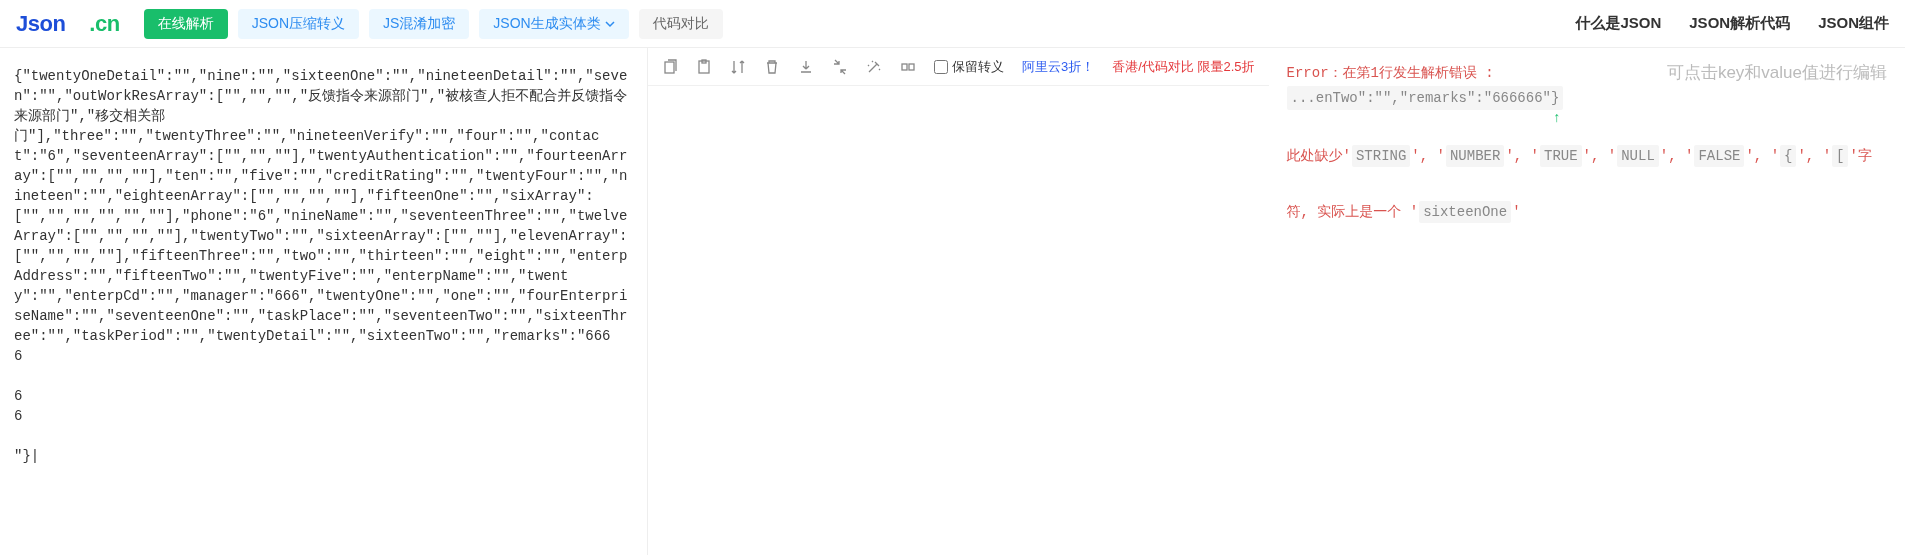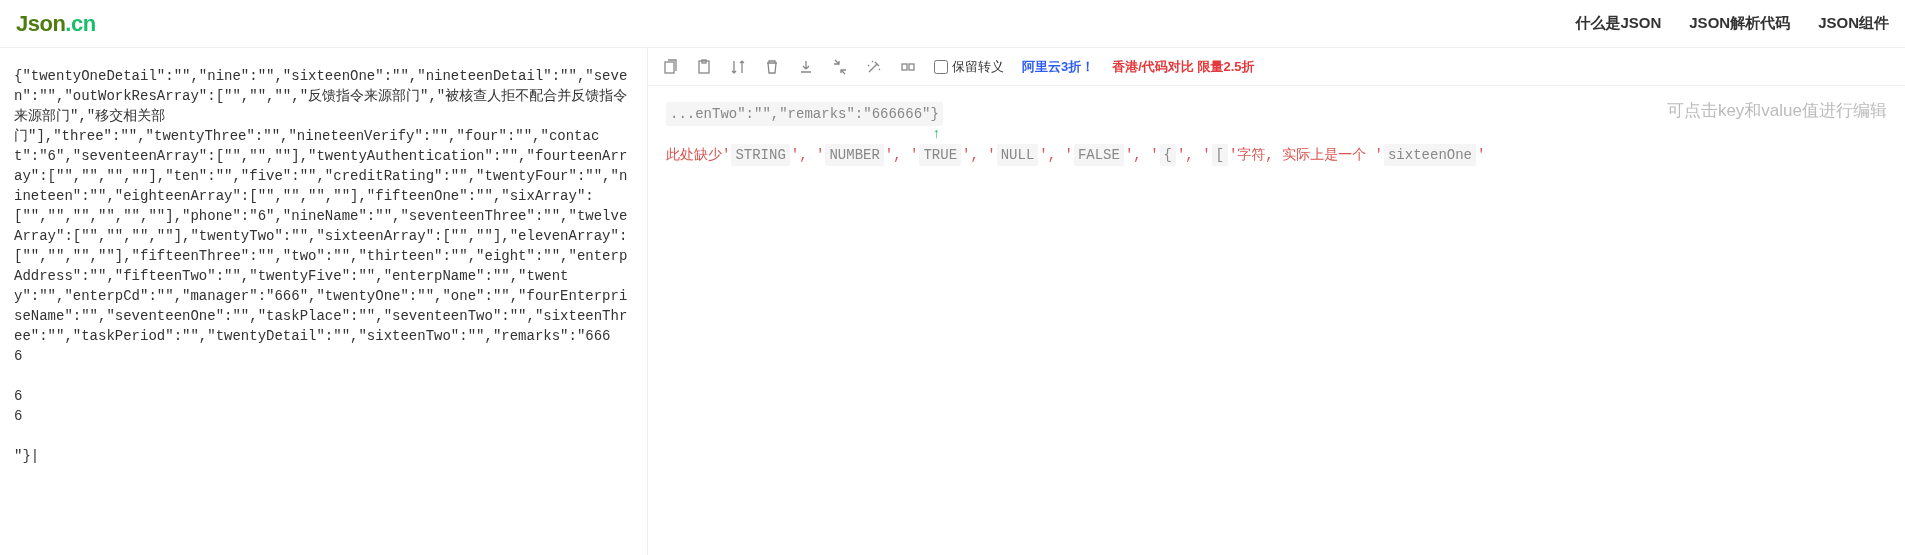--- a/index.html
+++ b/index.html
@@ -16,22 +16,22 @@
     height: 48px;
     padding: 0 16px;
     border-bottom: 1px solid #eee;
   }
   .logo {
     font-size: 22px;
     font-weight: 700;
     margin-right: 24px;
     letter-spacing: -0.5px;
   }
-  .logo .j { color: #4d7c0f; }
-  .logo .cn { color: #19be6b; }
+  .logo .j { color: #1d4ed8; }
+  .logo .cn { color: #19be6b; margin-left: 24px; }
   .nav-btns { display: flex; gap: 10px; align-items: center; }
   .btn {
     padding: 6px 14px;
     border-radius: 4px;
     font-size: 14px;
     border: none;
     cursor: pointer;
     display: inline-flex;
     align-items: center;
     gap: 4px;
@@ -66,39 +66,39 @@
     font-family: Consolas, Monaco, "Courier New", monospace;
     font-size: 14px;
     line-height: 20px;
     color: #333;
     white-space: pre-wrap;
     word-break: break-all;
   }
   .right {
     flex: 1;
     display: flex;
-    flex-direction: column;
+    flex-direction: row;
   }
   .toolbar {
     height: 38px;
     display: flex;
     align-items: center;
     padding: 0 14px;
     gap: 18px;
     border-bottom: 1px solid #f0f0f0;
   }
   .tb-icon {
     width: 16px; height: 16px;
     color: #888;
     cursor: pointer;
     display:flex;align-items:center;justify-content:center;
   }
   .tb-check { display: flex; align-items: center; gap: 4px; font-size: 13px; color: #333; }
   .tb-check input { width:14px;height:14px;}
-  .tb-link { font-size: 13px; font-weight: 700; text-decoration: none; }
+  .tb-link { font-size: 13px; font-weight: 400; text-decoration: none; }
   .tb-link.blue { color: #2d5cf0; }
   .tb-link.red { color: #e4393c; }
   .output {
     flex: 1;
     padding: 14px 18px;
     position: relative;
     font-family: Consolas, Monaco, "Courier New", monospace;
     font-size: 14px;
     line-height: 22px;
   }
@@ -125,30 +125,42 @@
     display: block;
     line-height: 16px;
   }
   .err-body { color: #d9534f; margin-top: 2px; }
   .token {
     display:inline-block;
     background: #f5f5f5;
     color: #888;
     padding: 0 4px;
     border-radius: 2px;
-    margin: 0 1px;
+    margin: 17px 1px;
   }
   .caret svg{width:10px;height:10px;}
 </style>
 </head>
 <body>
 
 <div class="header">
   <div class="logo">
     <span class="j">Json</span><span class="cn">.cn</span>
+  </div>
+  <div class="nav-btns">
+    <button class="btn btn-primary">在线解析</button>
+    <button class="btn btn-info">JSON压缩转义</button>
+    <button class="btn btn-info">JS混淆加密</button>
+    <button class="btn btn-info">
+      <span>JSON生成实体类</span>
+      <span class="caret"><svg viewBox="0 0 10 10">
+            <path d="M1 3 L5 7 L9 3" fill="none" stroke="#2d8cf0" stroke-width="1.5"></path>
+          </svg></span>
+    </button>
+    <button class="btn btn-light">代码对比</button>
   </div>
   <div class="nav-right">
     <a href="#">什么是JSON</a>
     <a href="#">JSON解析代码</a>
     <a href="#">JSON组件</a>
   </div>
 </div>
 
 <div class="main">
   <div class="left">
@@ -210,20 +222,23 @@
       <label class="tb-check">
         <input type="checkbox" style="">
         <span>保留转义</span>
       </label>
       <a class="tb-link blue" href="#">阿里云3折！</a>
       <a class="tb-link red" href="#">香港/代码对比 限量2.5折</a>
     </div>
 
     <div class="output">
       <div class="hint">可点击key和value值进行编辑</div>
+      <div>
+        <span class="err-header">Error：</span><span class="err-header">在第1行发生解析错误 :</span>
+      </div>
       <span class="err-snippet">...enTwo":"","remarks":"666666"}</span>
       <span class="arrow-up">↑</span>
       <div class="err-body">
         <span>此处缺少'</span><span class="token">STRING</span>', '<span class="token">NUMBER</span>', '<span class="token">TRUE</span>', '<span class="token">NULL</span>', '<span class="token">FALSE</span>', '<span class="token">{</span>', '<span class="token">[</span><span>'字符, 实际上是一个 '</span><span class="token">sixteenOne</span><span>'</span>
       </div>
     </div>
   </div>
 </div>
 
 </body></html>

